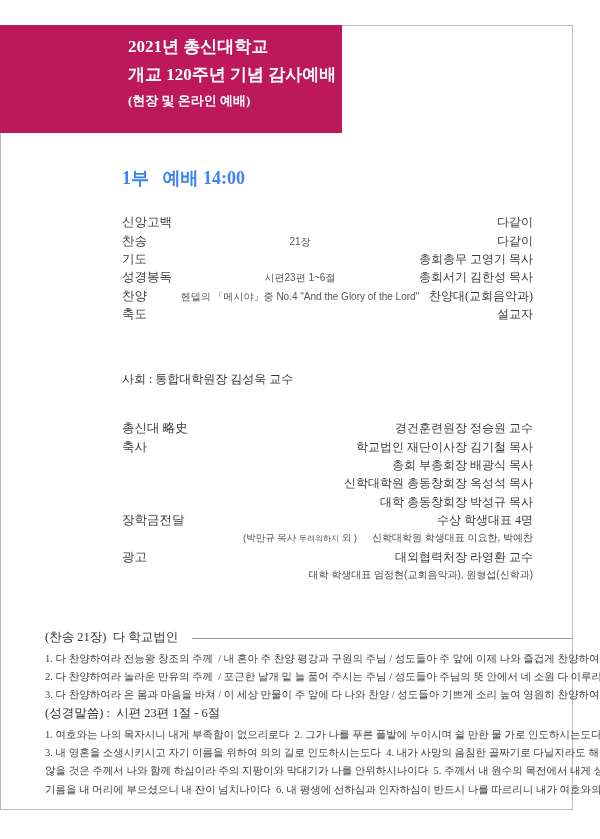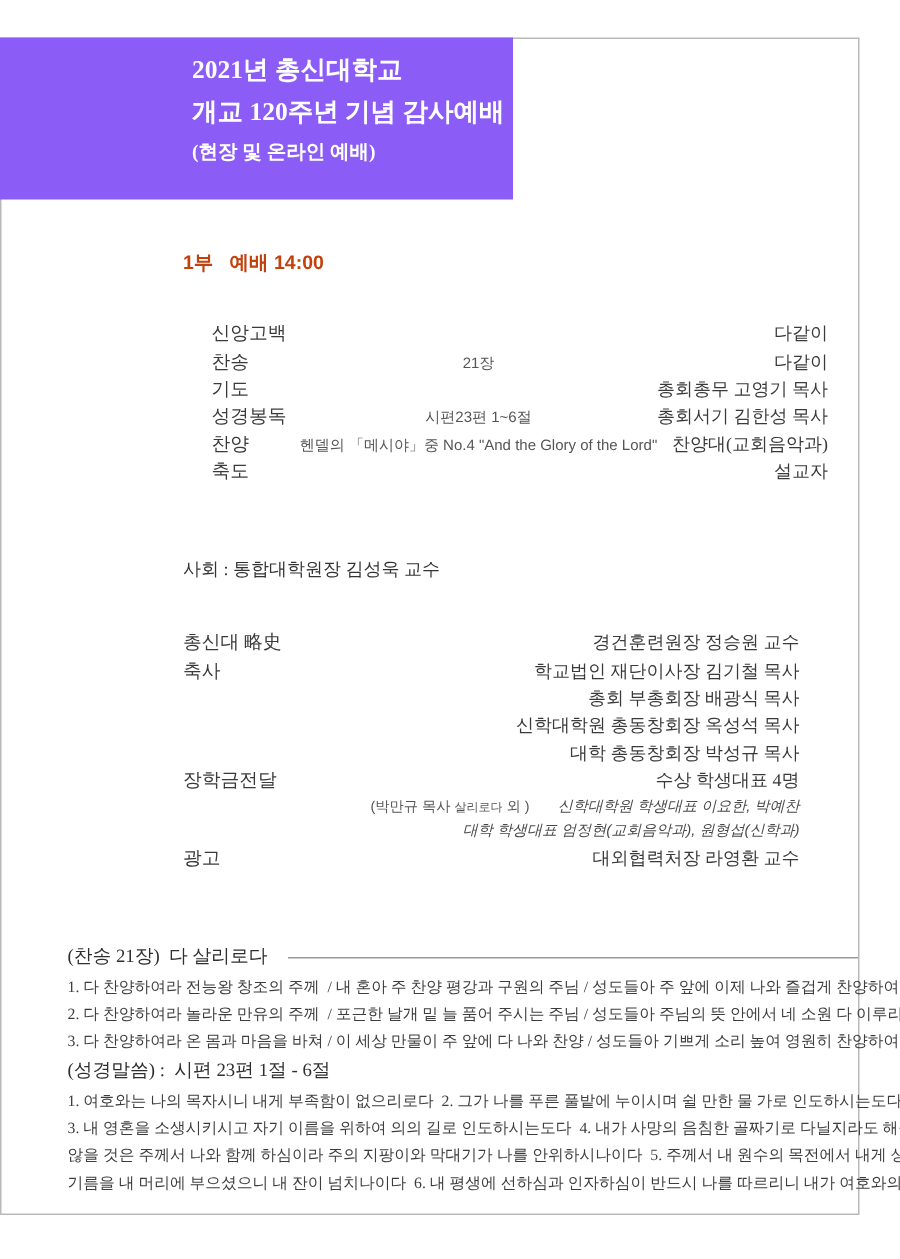--- a/index.html
+++ b/index.html
@@ -10,67 +10,67 @@
     color:#3a3a3a;
     -webkit-font-smoothing:antialiased;
   }
   .page-frame {
     position:absolute; left:0; top:25px; width:573px; height:785px;
     border:1px solid #b9b9b9; box-sizing:border-box;
   }
   
   .header-box {
     position:absolute; left:0; top:25px; width:342px; height:108px;
-    background:#8b5cf6; color:#ffffff;
+    background:#be185d; color:#ffffff;
   }
   .header-inner { position:absolute; left:128px; top:8px; }
   .h-line1, .h-line2 {
     font-size:17px; font-weight:bold; line-height:28px; white-space:pre;
     font-family:"Liberation Serif", serif;
   }
   .h-line3 {
     font-size:13px; font-weight:bold; line-height:24px; white-space:pre;
     font-family:"Liberation Serif", serif;
   }
   
   .sec-head {
     position:absolute; left:122px; width:411px;
     display:flex; justify-content:space-between; align-items:baseline;
   }
   .sec-head.p1 { top:166px; }
   .sec-head.p2 { top:371px; }
   .sec-title {
-    font-family:Liberation Sans, sans-serif; font-weight:bold;
-    font-size:13px; color:#c2410c; white-space:pre;
+    font-family:Liberation Serif, serif; font-weight:bold;
+    font-size:18px; color:#3b82f6; white-space:pre;
   }
   .sec-mc { font-size:12px; color:#333333; white-space:pre; }
   
   .program { position:absolute; left:122px; width:411px; }
-  .program.p1 { top:214px;margin-left:19px; }
+  .program.p1 { top:214px; }
   .program.p2 { top:420px; }
   .prow { position:relative; height:18.4px; }
   .prow.small { height:15.6px; }
   .prow.gap4 { margin-top:4px; }
   .prow.gap2 { margin-top:2.5px; }
   .cell-label {
     position:absolute; left:0; top:50%; transform:translateY(-52%);
     font-size:12.5px; color:#3a3a3a; white-space:pre;
   }
   .cell-center {
     position:absolute; left:-55px; right:0; top:50%; transform:translateY(-50%);
     text-align:center; font-family:"Liberation Sans", sans-serif;
     font-size:10px; color:#555555; white-space:pre;
   }
   .cell-center .tiny { font-size:8px; }
   .cell-right {
     position:absolute; right:0; top:50%; transform:translateY(-52%);
     font-size:12px; color:#3a3a3a; white-space:pre;
   }
   .prow.small .cell-right {
-    font-family:"Liberation Sans", sans-serif; font-size:10px; color:#4a4a4a;font-style:italic;
+    font-family:"Liberation Sans", sans-serif; font-size:10px; color:#4a4a4a;
   }
   .prow.small .cell-center { font-size:9.5px; }
   
   .fblock { position:absolute; left:45px; width:527px; }
   .fblock.hymn { top:629px; }
   .fblock.scripture { top:705px; }
   .f-title-row { display:flex; align-items:center; height:17px; }
   .f-title { font-size:12.5px; color:#2f2f2f; white-space:pre; }
   .f-rule { flex:1; border-top:1px solid #9a9a9a; margin-left:14px; margin-top:1px; }
   .f-body { margin-top:4px; }
@@ -143,35 +143,35 @@
     <span class="cell-right">신학대학원 총동창회장 옥성석 목사</span>
   </div>
   <div class="prow">
     <span class="cell-right">대학 총동창회장 박성규 목사</span>
   </div>
   <div class="prow">
     <span class="cell-label">장학금전달</span>
     <span class="cell-right">수상 학생대표 4명</span>
   </div>
   <div class="prow small">
-    <span class="cell-center"><span>(박만규 목사 </span><span class="tiny">살리로다</span><span> 외 )</span></span>
+    <span class="cell-center"><span>(박만규 목사 </span><span class="tiny">두려워하지</span><span> 외 )</span></span>
     <span class="cell-right">신학대학원 학생대표 이요한, 박예찬</span>
-  </div>
-  <div class="prow small">
-    <span class="cell-right">대학 학생대표 엄정현(교회음악과), 원형섭(신학과)</span>
   </div>
   <div class="prow gap2">
     <span class="cell-label">광고</span>
     <span class="cell-right">대외협력처장 라영환 교수</span>
   </div>
+  <div class="prow small">
+    <span class="cell-right">대학 학생대표 엄정현(교회음악과), 원형섭(신학과)</span>
+  </div>
 </div>
 
 <div class="fblock hymn">
   <div class="f-title-row">
-    <span class="f-title">(찬송 21장)  다 살리로다</span>
+    <span class="f-title">(찬송 21장)  다 학교법인</span>
     <span class="f-rule"></span>
   </div>
   <div class="f-body">
     <div class="f-line">1. 다 찬양하여라 전능왕 창조의 주께  / 내 혼아 주 찬양 평강과 구원의 주님 / 성도들아 주 앞에 이제 나와 즐겁게 찬양하여라</div>
     <div class="f-line">2. 다 찬양하여라 놀라운 만유의 주께  / 포근한 날개 밑 늘 품어 주시는 주님 / 성도들아 주님의 뜻 안에서 네 소원 다 이루리라</div>
     <div class="f-line">3. 다 찬양하여라 온 몸과 마음을 바쳐 / 이 세상 만물이 주 앞에 다 나와 찬양 / 성도들아 기쁘게 소리 높여 영원히 찬양하여라 아멘</div>
   </div>
 </div>
 
 <div class="fblock scripture">

